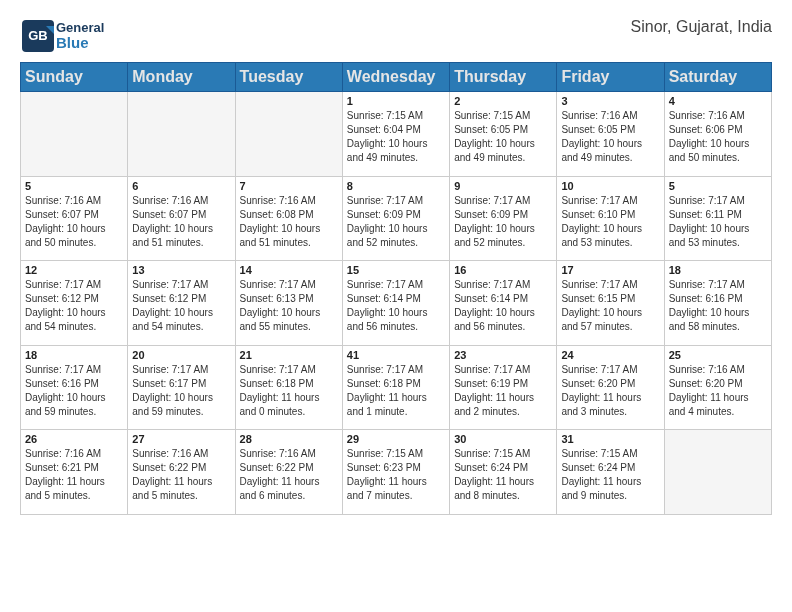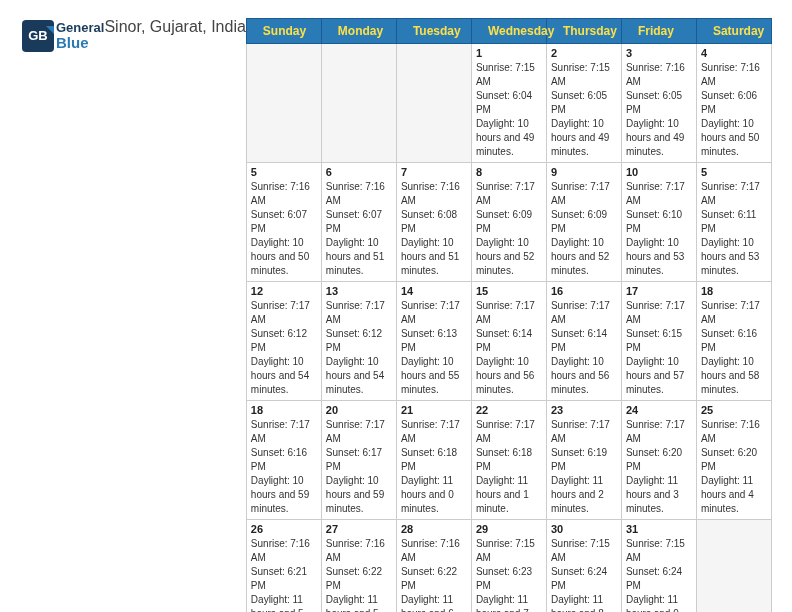--- a/index.html
+++ b/index.html
@@ -8,21 +8,21 @@
       height: 612px;
       font-family: Arial, sans-serif;
       background: #fff;
       overflow: hidden;
     }
     .page {
       width: 792px;
       height: 527px;
       padding: 18px 20px 12px 20px;
       display: flex;
-      flex-direction: row;
+      flex-direction: column;
     }
     .header {
       display: flex;
       align-items: flex-start;
       justify-content: space-between;
       margin-bottom: 8px;
     }
     .title-block {
       text-align: right;
     }
@@ -38,24 +38,24 @@
     }
     .calendar {
       flex: 1;
       border: 1px solid #bbb;
       border-collapse: collapse;
       width: 100%;
       table-layout: fixed;
     }
     .calendar th {
       background: #2a7ab5;
-      color: #fde047;
-      font-size: 12px;
-      font-weight: bold;
-      padding: 5px 16px;
+      color: #e5e5e5;
+      font-size: 16px;
+      font-weight: bold;
+      padding: 5px 4px;
       text-align: left;
       border: 1px solid #1a5a95;
     }
     .calendar td {
       border: 1px solid #ccc;
       vertical-align: top;
       padding: 3px 4px;
       font-size: 9.5px;
       color: #333;
       background: #fff;
@@ -208,21 +208,21 @@
           </td>
           <td>
             <div class="day-num">20</div>
             <div class="day-info">Sunrise: 7:17 AM<br>Sunset: 6:17 PM<br>Daylight: 10 hours and 59 minutes.</div>
           </td>
           <td>
             <div class="day-num">21</div>
             <div class="day-info">Sunrise: 7:17 AM<br>Sunset: 6:18 PM<br>Daylight: 11 hours and 0 minutes.</div>
           </td>
           <td>
-            <div class="day-num">22</div>
+            <div class="day-num">41</div>
             <div class="day-info">Sunrise: 7:17 AM<br>Sunset: 6:18 PM<br>Daylight: 11 hours and 1 minute.</div>
           </td>
           <td>
             <div class="day-num">23</div>
             <div class="day-info">Sunrise: 7:17 AM<br>Sunset: 6:19 PM<br>Daylight: 11 hours and 2 minutes.</div>
           </td>
           <td>
             <div class="day-num">24</div>
             <div class="day-info">Sunrise: 7:17 AM<br>Sunset: 6:20 PM<br>Daylight: 11 hours and 3 minutes.</div>
           </td>

